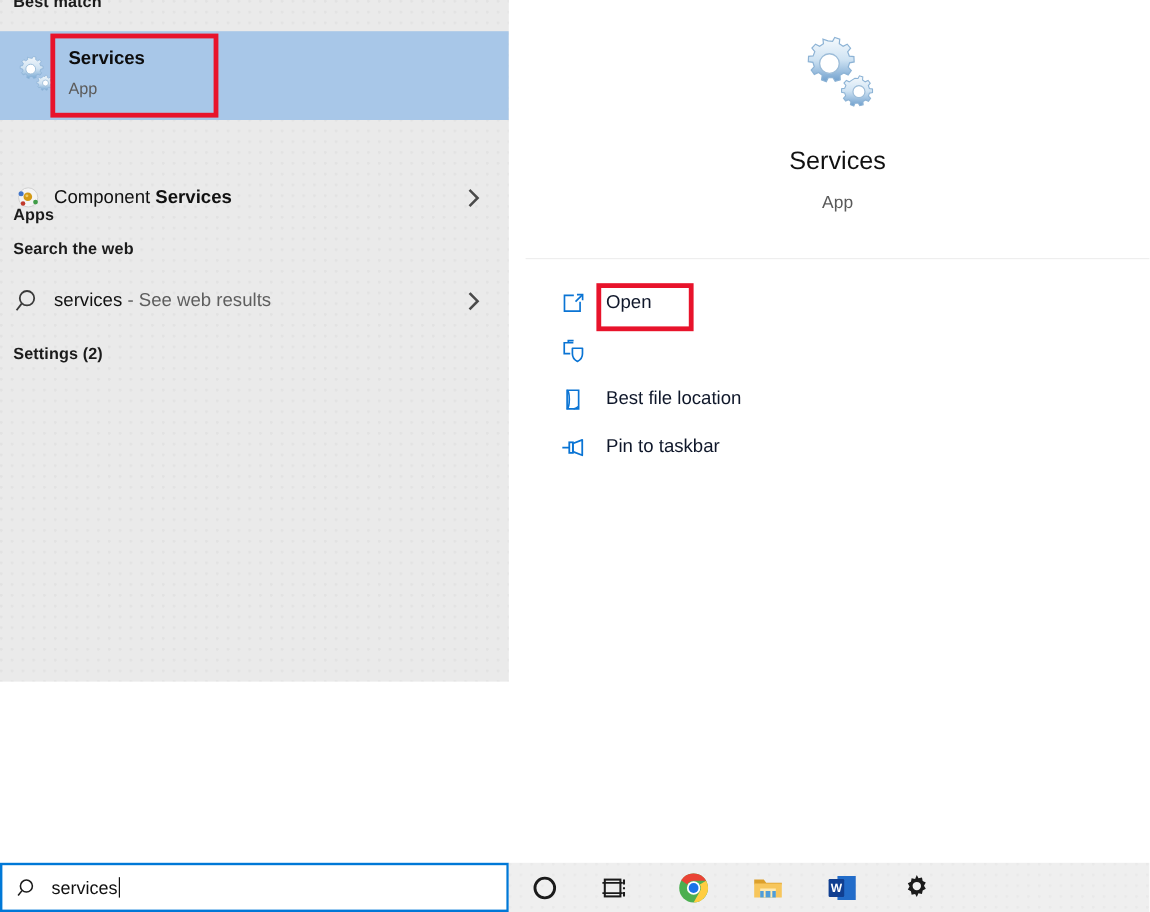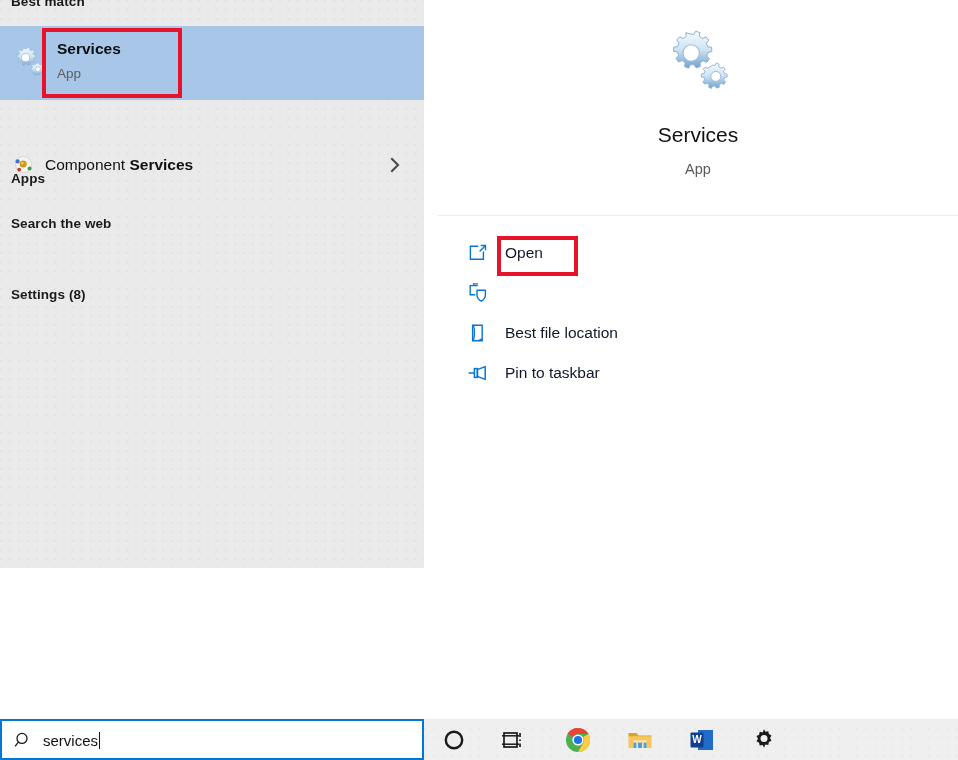--- a/index.html
+++ b/index.html
@@ -38,21 +38,21 @@
   .section-header {
     position: absolute;
     left: 11px;
     font-size: 13.5px;
     font-weight: bold;
     color: #1b1b1b;
     letter-spacing: 0.1px;
   }
   .sh-best   { top: -6px; }
   .sh-apps   { top: 127px; margin-top: 44px; }
-  .sh-web    { top: 216px; }
+  .sh-web    { top: 200px; }
   .sh-settings { top: 287px; }
 
   
   .best-row {
     position: absolute;
     left: 0;
     top: 26px;
     width: 424px;
     height: 74px;
     background: #a8c7e8;
@@ -333,22 +333,38 @@
       </div>
       <div class="chev">
         <svg viewBox="0 0 12 18" width="12" height="18">
           <polyline points="3,3 9,9 3,15" fill="none" stroke="#4a4a4a" stroke-width="2.1" stroke-linecap="square" stroke-linejoin="miter"></polyline>
         </svg>
       </div>
     </div>
 
     <div class="section-header sh-web">Search the web</div>
 
-
-    <div class="section-header sh-settings">Settings (8)</div>
+    <div class="lrow lrow-web">
+      <div class="lrow-icon">
+        <svg viewBox="0 0 24 24" width="24" height="24">
+          <circle cx="10.5" cy="9.5" r="6" fill="none" stroke="#3a3a3a" stroke-width="1.5"></circle>
+          <line x1="5.9" y1="14.2" x2="1.8" y2="19.6" stroke="#3a3a3a" stroke-width="1.5"></line>
+        </svg>
+      </div>
+      <div class="lrow-label">
+        <span>services</span><span class="dim"> - See web results</span>
+      </div>
+      <div class="chev">
+        <svg viewBox="0 0 12 18" width="12" height="18">
+          <polyline points="3,3 9,9 3,15" fill="none" stroke="#4a4a4a" stroke-width="2.1" stroke-linecap="square" stroke-linejoin="miter"></polyline>
+        </svg>
+      </div>
+    </div>
+
+    <div class="section-header sh-settings">Settings (2)</div>
   </div>
 
   <div class="right-panel">
 
     <div class="hero">
       <div class="hero-icon">
         <svg viewBox="0 0 68 68" width="68" height="68">
           <defs>
             <linearGradient id="gearB" x1="0" y1="0" x2="0" y2="1">
               <stop offset="0%" stop-color="#f6fafd"></stop>

